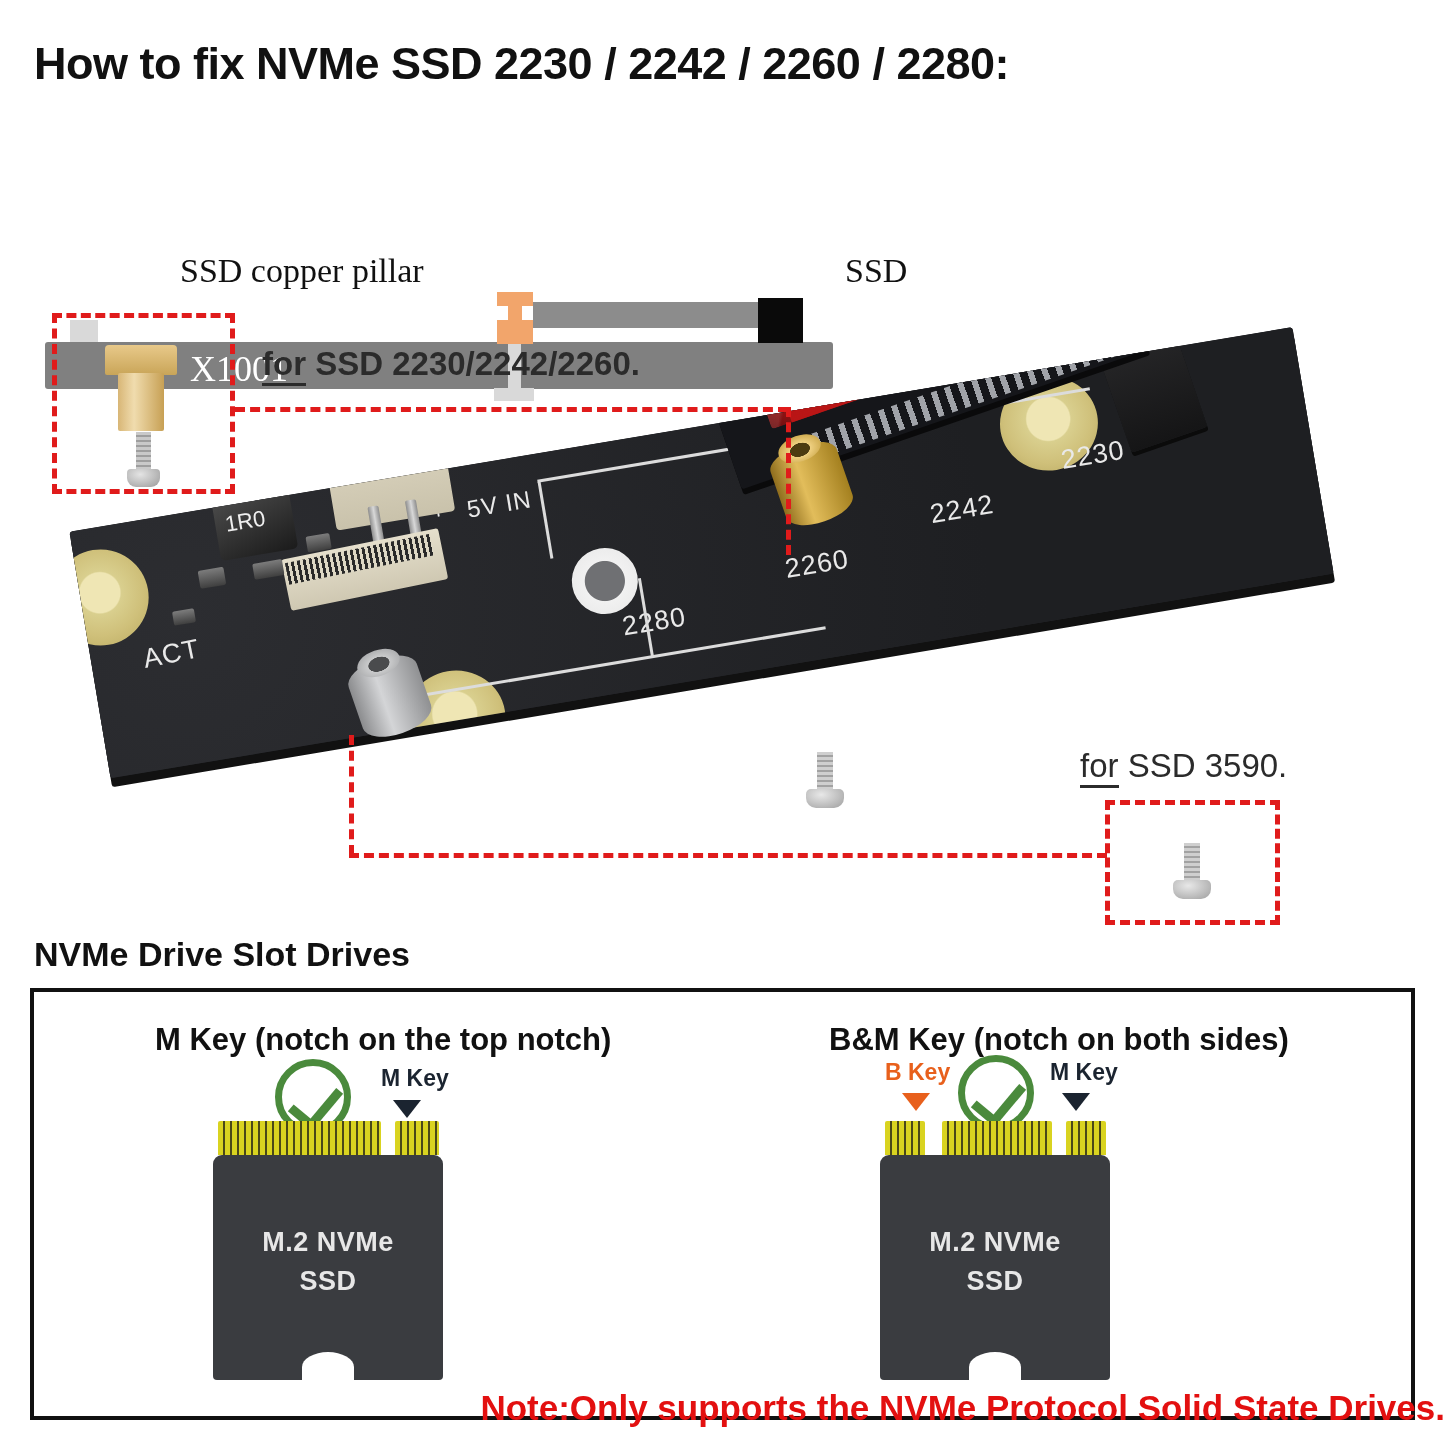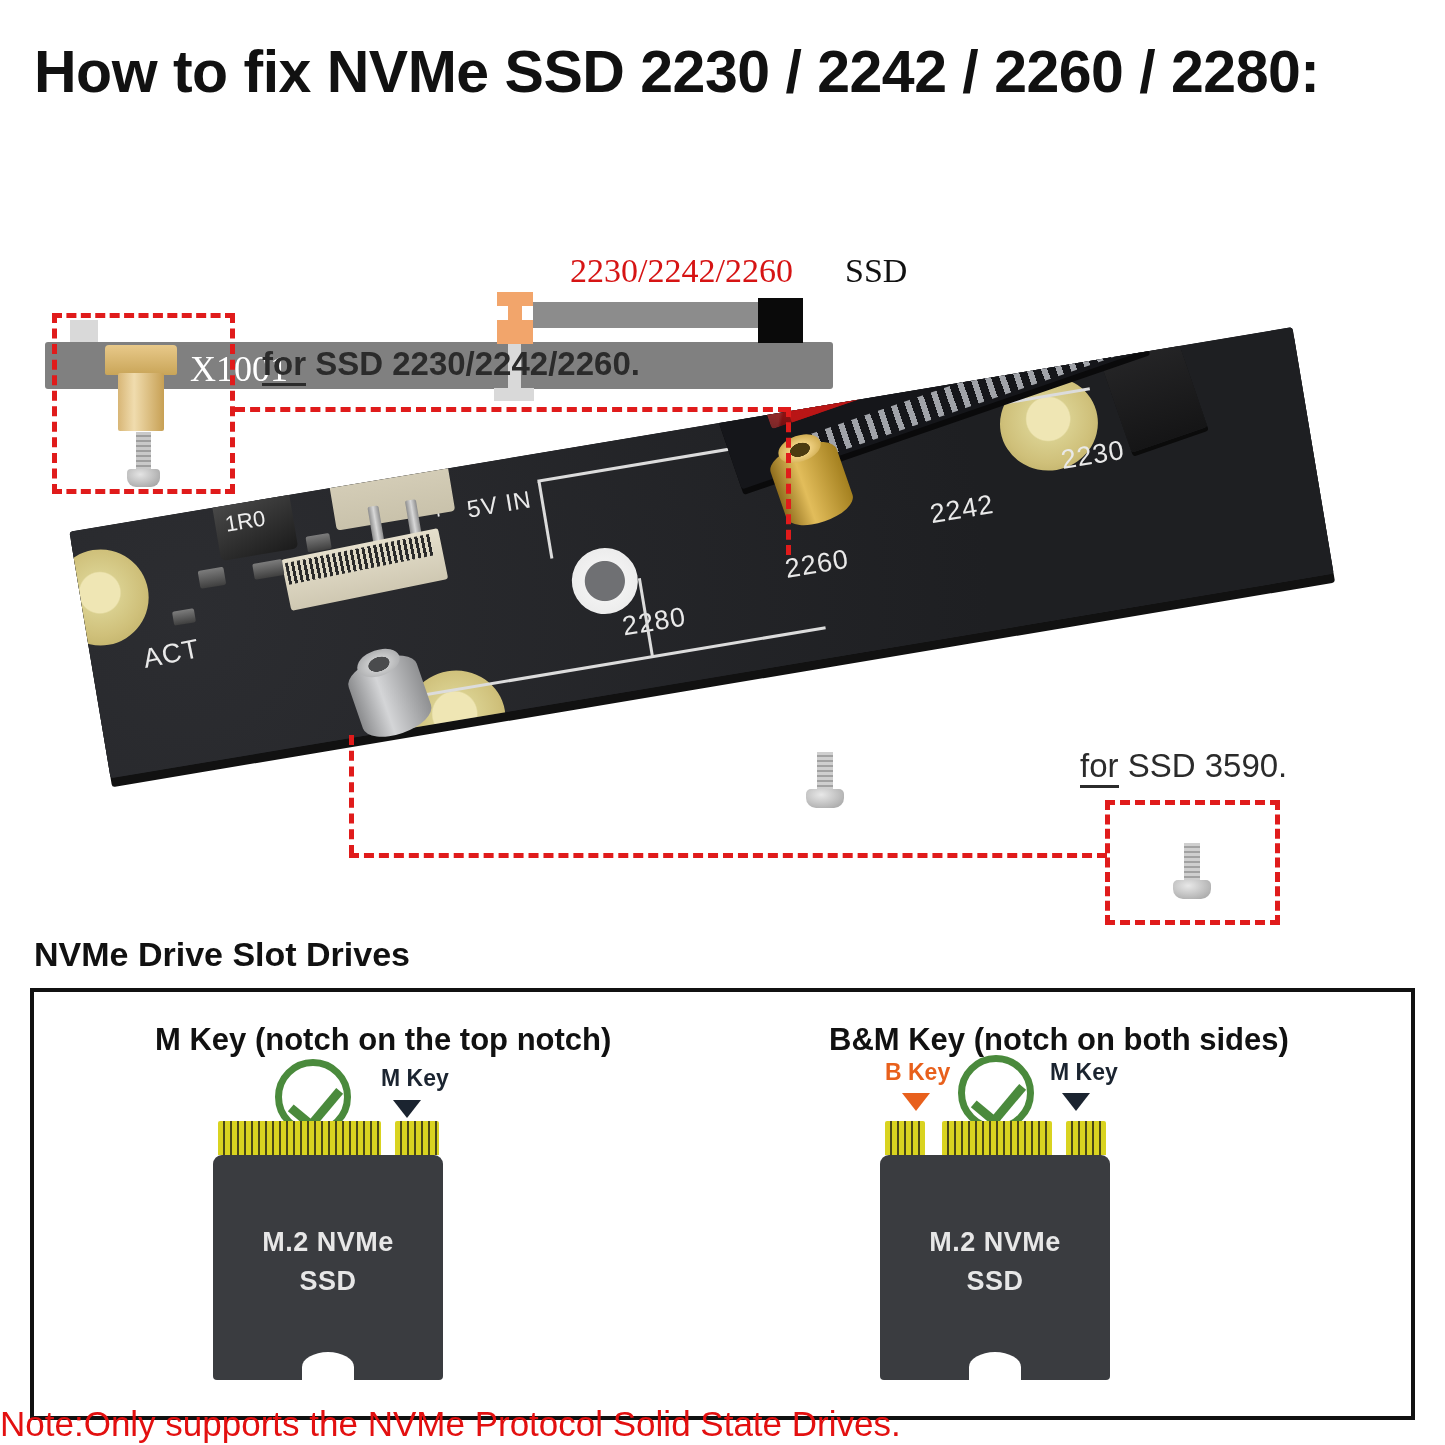--- a/index.html
+++ b/index.html
@@ -1,20 +1,20 @@
 <!DOCTYPE html>
 <html><head>
 <meta charset="utf-8">
 <style>
   html,body{margin:0;padding:0;background:#fff;}
   body{width:1445px;height:1445px;position:relative;overflow:hidden;
        font-family:"Liberation Sans",sans-serif;color:#111;}
 
   
-  #title{position:absolute;left:34px;top:38px;font-size:59px;font-weight:bold;
+  #title{position:absolute;left:34px;top:38px;font-size:45px;font-weight:bold;
          letter-spacing:-0.5px;white-space:nowrap;}
 
   
   #schematic{position:absolute;left:0;top:120px;width:1445px;height:175px;}
   .sch-label{position:absolute;font-family:"Liberation Serif",serif;font-size:34px;
              white-space:nowrap;}
   #lbl-pillar{left:180px;top:132px;color:#111;}
   #lbl-ssdred{left:570px;top:132px;color:#d61414;}
   #lbl-ssdblk{left:845px;top:132px;color:#111;}
   #bar-main{position:absolute;left:45px;top:222px;width:788px;height:47px;
@@ -178,30 +178,30 @@
         background:repeating-linear-gradient(90deg,#d9d320 0 5px,#4a4818 5px 7px);
         border-radius:2px 2px 0 0;}
   .keylabel{position:absolute;font-size:23px;font-weight:bold;white-space:nowrap;}
   .tri{position:absolute;width:0;height:0;border-left:14px solid transparent;
        border-right:14px solid transparent;}
   .check{position:absolute;width:76px;height:76px;border-radius:50%;
          border:7px solid #4a8a3c;box-sizing:border-box;}
   .check:after{content:"";position:absolute;left:18px;top:12px;width:22px;height:40px;
          border-right:9px solid #4a8a3c;border-bottom:9px solid #4a8a3c;
          transform:rotate(40deg);}
-  #note{position:absolute;left:0;right:0;top:1388px;text-align:left;color:#e31010;
-        font-size:35px;font-weight:normal;margin-top:16px;}
+  #note{position:absolute;left:0;right:0;top:1388px;text-align:right;color:#e31010;
+        font-size:35px;font-weight:bold;}
 </style>
 </head>
 <body>
 
 <div id="title">How to fix NVMe SSD 2230 / 2242 / 2260 / 2280:</div>
 
 <div id="schematic">
-  <div class="sch-label" id="lbl-ssdred">2230/2242/2260</div>
+  <div class="sch-label" id="lbl-pillar">SSD copper pillar</div>
   <div class="sch-label" id="lbl-ssdblk">SSD</div>
 
   <div id="blk-left"></div>
   <div id="bar-main"></div>
   <div id="bar-main-text">X1001</div>
 
   <div id="screw-shaft"></div>
   <div id="screw-head"></div>
   <div id="pillar-top"></div>
   <div id="pillar-mid"></div>

